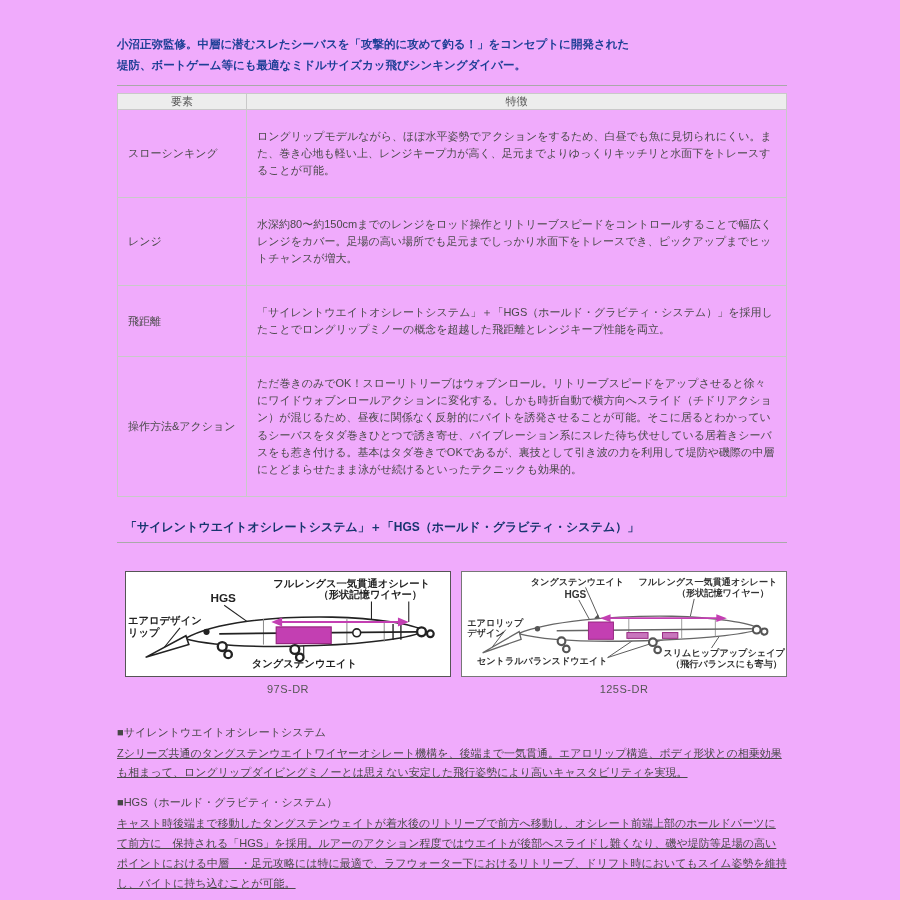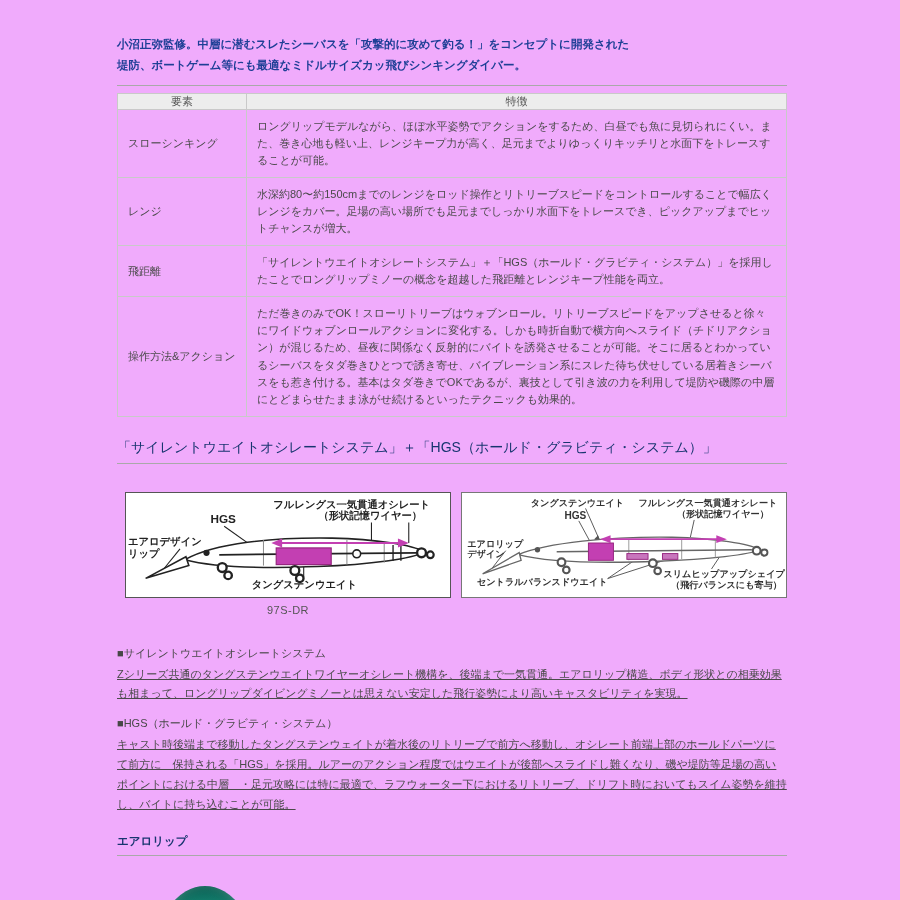--- a/index.html
+++ b/index.html
@@ -8,23 +8,23 @@
     font-family:"Liberation Sans","DejaVu Sans",sans-serif;color:#4a4a4a;
   }
   .content{position:absolute;left:117px;top:34px;width:670px;}
   .intro{margin:0;font-size:11.5px;font-weight:bold;color:#1e3f96;line-height:21px;}
   hr.rule{border:0;border-top:1px solid #a9a9a9;margin:9px 0 0 0;}
   table.features{width:100%;border-collapse:collapse;margin-top:7px;font-size:11px;color:#4a4a4a;}
   table.features th{
     background:#ededed;border:1px solid #c9c9c9;font-weight:normal;color:#555;
     padding:0 6px;font-size:11px;text-align:center;
   }
-  table.features td{border:1px solid #c9c9c9;padding:8px 10px;line-height:1.55;vertical-align:middle;text-align:left;}
+  table.features td{border:1px solid #c9c9c9;padding:18px 10px;line-height:1.55;vertical-align:middle;text-align:left;}
   td.feat-label{width:108px;padding-left:12px;}
-  .section-heading{margin:22px 0 0 0;font-size:14px;font-weight:normal;color:#17356f;}
+  .section-heading{margin:22px 0 0 8px;font-size:12px;font-weight:bold;color:#17356f;}
   .diagrams{display:flex;gap:10px;margin:28px 0 0 8px;}
   .diagram-fig{margin:0;width:326px;}
   .diagram-box{border:1px solid #555;background:#fff;}
   .diagram-box.light{border-color:#777;}
   .diagram-caption{text-align:center;font-size:11px;color:#555;margin-top:6px;letter-spacing:.5px;}
   .subhead{margin:30px 0 0 0;font-size:11px;color:#474747;}
   .subhead.second{margin-top:12px;}
   .body-text{margin:4px 0 0 0;font-size:11px;line-height:1.8;color:#4a4a4a;text-decoration:underline;}
   .aero-heading{margin:20px 0 0 0;font-size:11.5px;font-weight:bold;color:#17356f;}
   .aero-row{display:flex;align-items:flex-start;margin-top:30px;}
@@ -174,20 +174,21 @@
             <text x="103" y="27" font-size="10.5" class="gray">HGS</text>
             <text x="180" y="13" font-size="9.5" class="gray">フルレングス一気貫通オシレート</text>
             <text x="220" y="25" font-size="9.5" class="gray">（形状記憶ワイヤー）</text>
             <text x="2" y="56" font-size="9.5" class="gray">エアロリップ</text>
             <text x="2" y="67" font-size="9.5" class="gray">デザイン</text>
             <text x="12" y="96" font-size="9.5" class="gray">セントラルバランスドウエイト</text>
             <text x="206" y="87" font-size="9.5" class="gray">スリムヒップアップシェイプ</text>
             <text x="214" y="99" font-size="9.5" class="gray">（飛行バランスにも寄与）</text>
           </svg>
         </div>
+        <figcaption class="diagram-caption">125S-DR</figcaption>
       </figure>
 
     </div>
 
     <p class="subhead">■サイレントウエイトオシレートシステム</p>
     <p class="body-text">Zシリーズ共通のタングステンウエイトワイヤーオシレート機構を、後端まで一気貫通。エアロリップ構造、ボディ形状との相乗効果も相まって、ロングリップダイビングミノーとは思えない安定した飛行姿勢により高いキャスタビリティを実現。</p>
 
     <p class="subhead second">■HGS（ホールド・グラビティ・システム）</p>
     <p class="body-text">キャスト時後端まで移動したタングステンウェイトが着水後のリトリーブで前方へ移動し、オシレート前端上部のホールドパーツにて前方に　保持される「HGS」を採用。ルアーのアクション程度ではウエイトが後部へスライドし難くなり、磯や堤防等足場の高いポイントにおける中層　・足元攻略には特に最適で、ラフウォーター下におけるリトリーブ、ドリフト時においてもスイム姿勢を維持し、バイトに持ち込むことが可能。</p>
 

